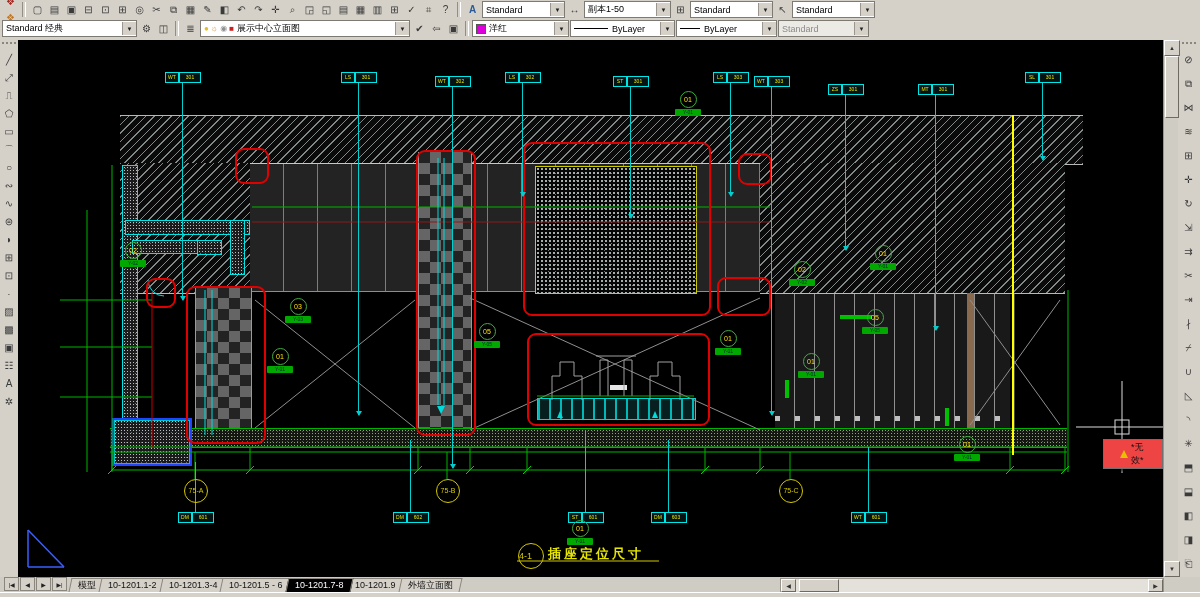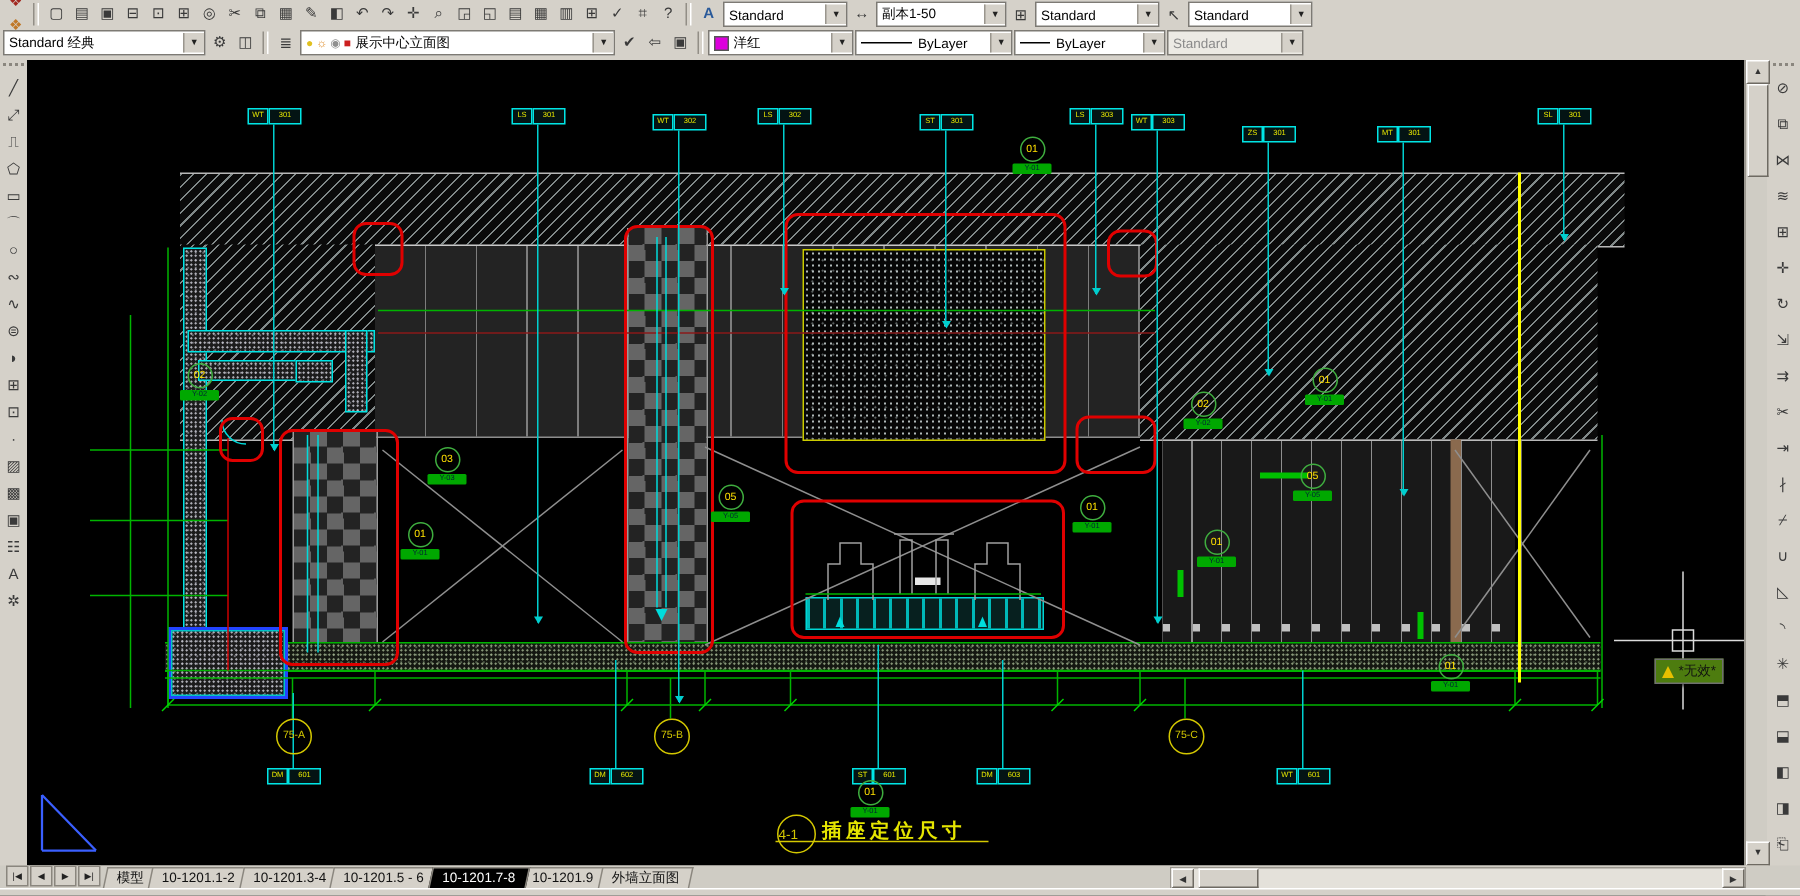--- a/index.html
+++ b/index.html
@@ -59,22 +59,22 @@
   .tagb .cell{border:1px solid #00e5e5;color:#e6e600;font-size:5px;line-height:9px;text-align:center;background:#041414}
   .tagb .c1{width:12px}.tagb .c2{width:20px}
   .tagb .leader{position:absolute;left:17px;bottom:11px;width:1px;background:#00cfcf}
   .keynote{position:absolute;width:26px;text-align:center}
   .keynote .circ{width:15px;height:15px;border:1px solid #3fae3f;border-radius:50%;margin:0 auto;
       color:#ffe000;font-size:7px;line-height:15px}
   .keynote .code{margin-top:1px;background:#00a800;color:#023;font-size:5px;line-height:7px;border-radius:1px}
   .section-bubble{position:absolute;width:22px;height:22px;border:1px solid #d4c800;border-radius:50%;
       color:#d4c800;font-size:7px;line-height:22px;text-align:center}
   .mark1{position:absolute;color:#c8c8c8;font-size:7px;line-height:8px}
-  .tooltip{position:absolute;background:#4d7c0f;border:1px solid #707070;box-shadow:2px 2px 2px rgba(0,0,0,.6);
-      display:flex;align-items:center;gap:3px;padding:1px 4px;font-size:9px;color:#111}
+  .tooltip{position:absolute;background:#ef4444;border:1px solid #707070;box-shadow:2px 2px 2px rgba(0,0,0,.6);
+      display:flex;align-items:center;gap:3px;padding:1px 16px;font-size:9px;color:#111}
   .warn-tri{width:0;height:0;border-left:4px solid transparent;border-right:4px solid transparent;
       border-bottom:8px solid #e8c000}
   .dwg-title{position:absolute;color:#e6e600;font-size:13px;letter-spacing:3px;font-weight:bold}
   .title-bubble{position:absolute;width:24px;height:24px;border:1px solid #d4c800;border-radius:50%;
       color:#d4c800;font-size:9px;line-height:24px;}
   
   .vscroll{position:absolute;left:1163px;top:40px;width:14px;height:537px;background:#cfccc4;border-left:1px solid #9a968e}
   .sbtn{position:absolute;left:0;width:14px;height:14px;background:#d5d1c9;border:1px solid;
         border-color:#fff #6e6a62 #6e6a62 #fff;font-size:6px;color:#333;display:flex;align-items:center;justify-content:center}
   .vthumb{position:absolute;left:1px;top:16px;width:12px;height:60px;background:#d5d1c9;border:1px solid;border-color:#fff #6e6a62 #6e6a62 #fff}

